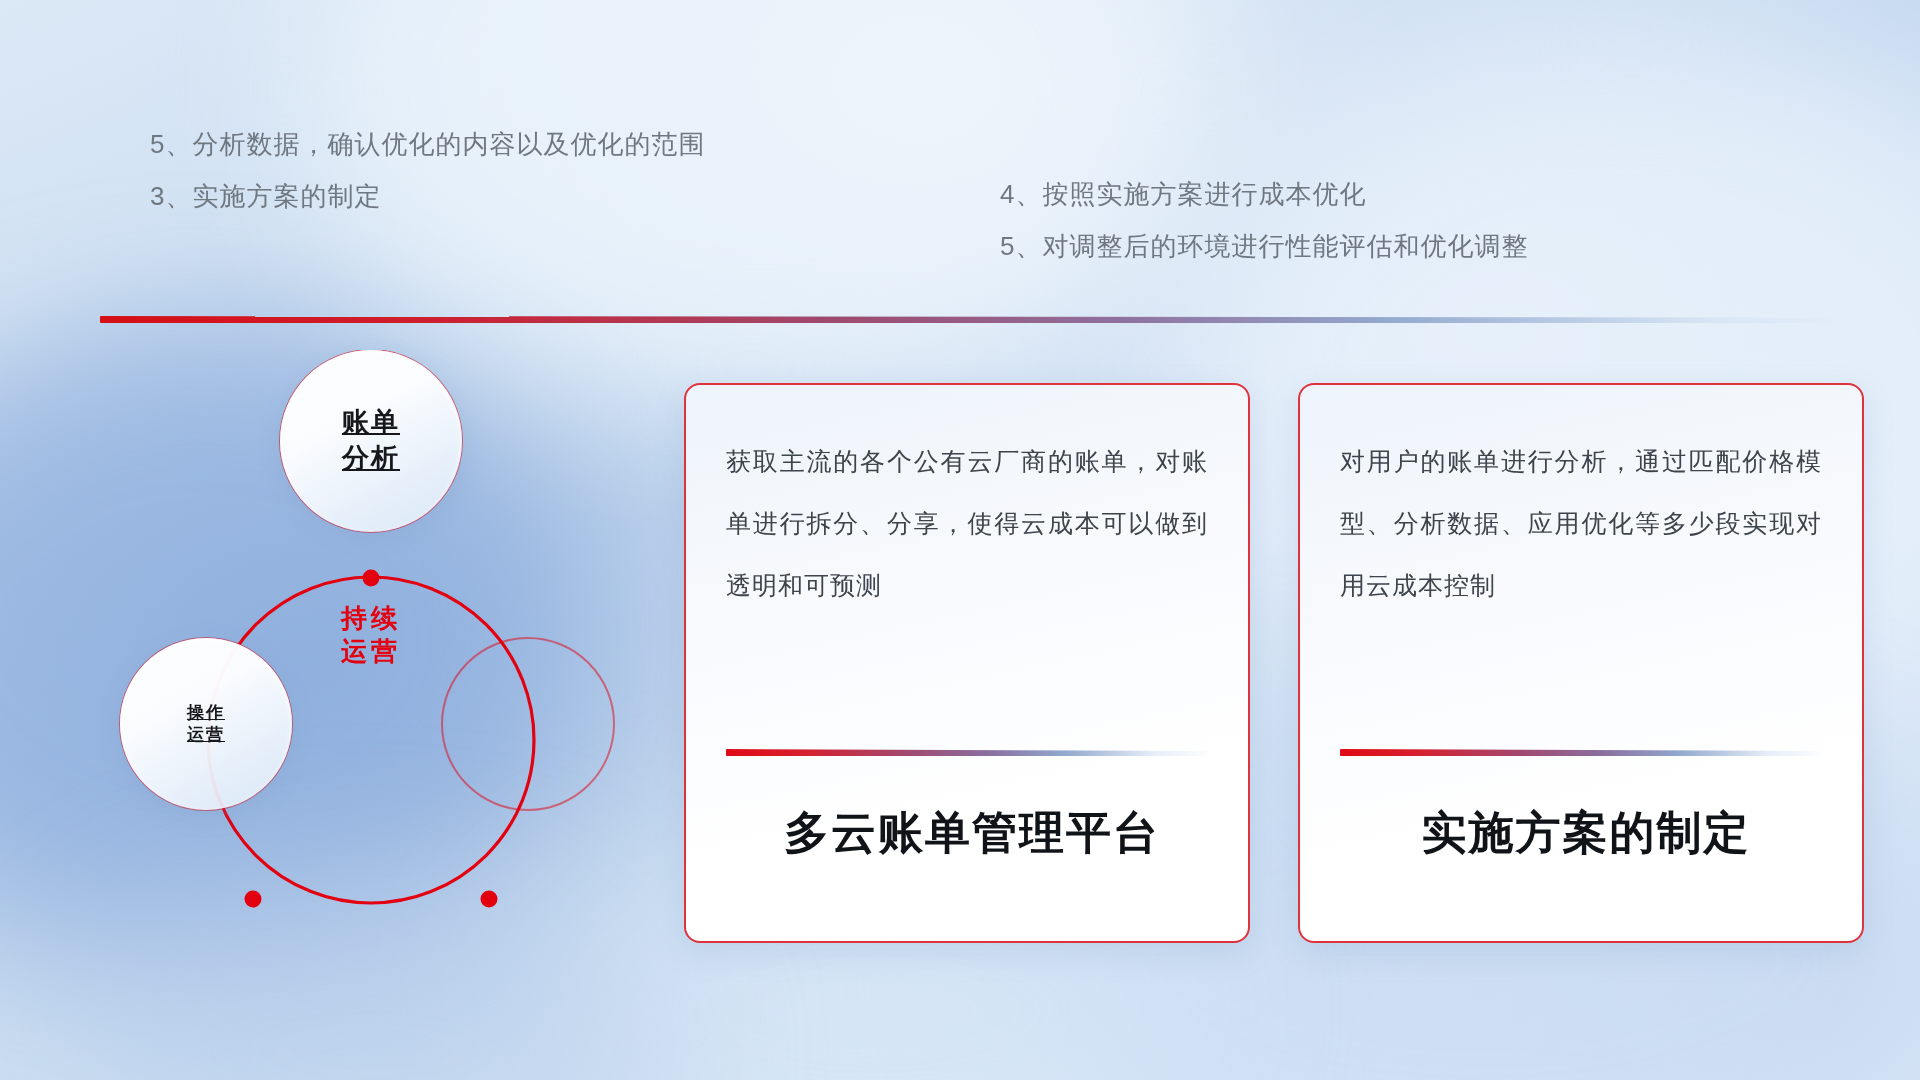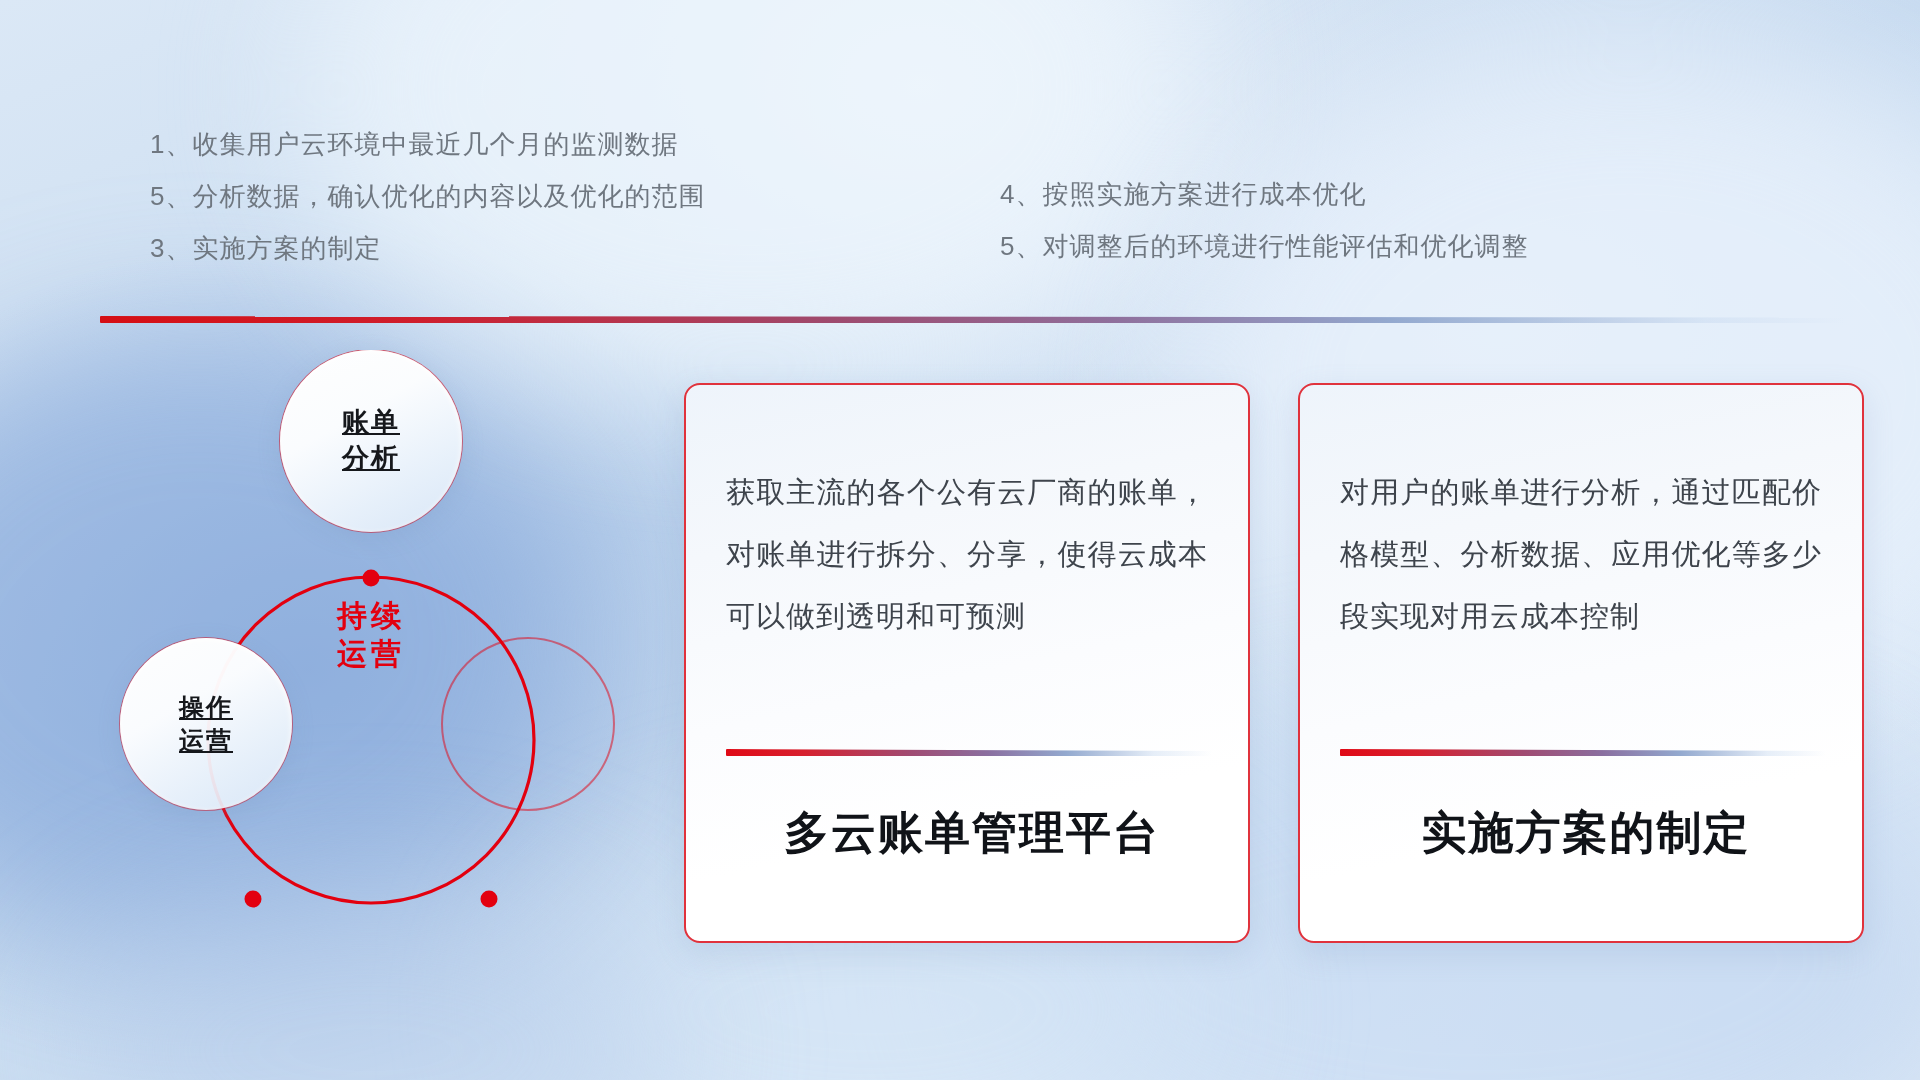--- a/index.html
+++ b/index.html
@@ -85,36 +85,36 @@
     justify-content: center;
     color: #16181c;
     font-weight: 700;
     letter-spacing: 2px;
     line-height: 1.32;
     text-align: center;
   }
   .bubble span { display: block; text-decoration: underline; }
 
   .bubble-top    { left: 190px; top: 0px;   width: 182px; height: 182px; font-size: 27px; }
-  .bubble-left   { left: 30px;  top: 288px; width: 172px; height: 172px; font-size: 25px; }
+  .bubble-left   { left: 30px;  top: 288px; width: 172px; height: 172px; font-size: 17px; }
   .bubble-right  { left: 352px; top: 288px; width: 172px; height: 172px; font-size: 25px; }
 
   .venn-center {
     position: absolute;
     left: 190px;
     top: 180px;
     width: 182px;
     height: 210px;
     display: flex;
     flex-direction: column;
     align-items: center;
     justify-content: center;
     color: #e3000f;
     font-weight: 800;
-    font-size: 30px;
+    font-size: 26px;
     letter-spacing: 4px;
     line-height: 1.28;
     text-align: center;
   }
   .venn-center span { display: block; }
 
   
   .card {
     position: absolute;
     top: 383px;
@@ -128,23 +128,23 @@
     box-sizing: border-box;
     overflow: hidden;
   }
   .card-1 { left: 684px; }
   .card-2 { left: 1298px; }
 
   .card-body {
     position: absolute;
     left: 40px;
     right: 40px;
-    top: 76px;
+    top: 45px;
     color: #3e444c;
-    font-size: 29px;
+    font-size: 25px;
     line-height: 62px;
     letter-spacing: 1px;
     text-align: justify;
     text-justify: inter-ideograph;
   }
 
   .card-rule {
     position: absolute;
     left: 40px;
     top: 364px;
@@ -174,21 +174,20 @@
 <div id="slide">
 
   <div class="wash w1"></div>
   <div class="wash w2"></div>
   <div class="wash w3"></div>
   <div class="wash w4"></div>
   <div class="wash w5"></div>
   <div class="wash w6"></div>
 
   <div class="list list-left">
-    <span class="list-item">1、收集用户云环境中最近几个月的监测数据</span>
     <span class="list-item">5、分析数据，确认优化的内容以及优化的范围</span>
     <span class="list-item">3、实施方案的制定</span>
   </div>
 
   <div class="list list-right">
     <span class="list-item">4、按照实施方案进行成本优化</span>
     <span class="list-item">5、对调整后的环境进行性能评估和优化调整</span>
   </div>
 
   <div class="top-divider"></div>

